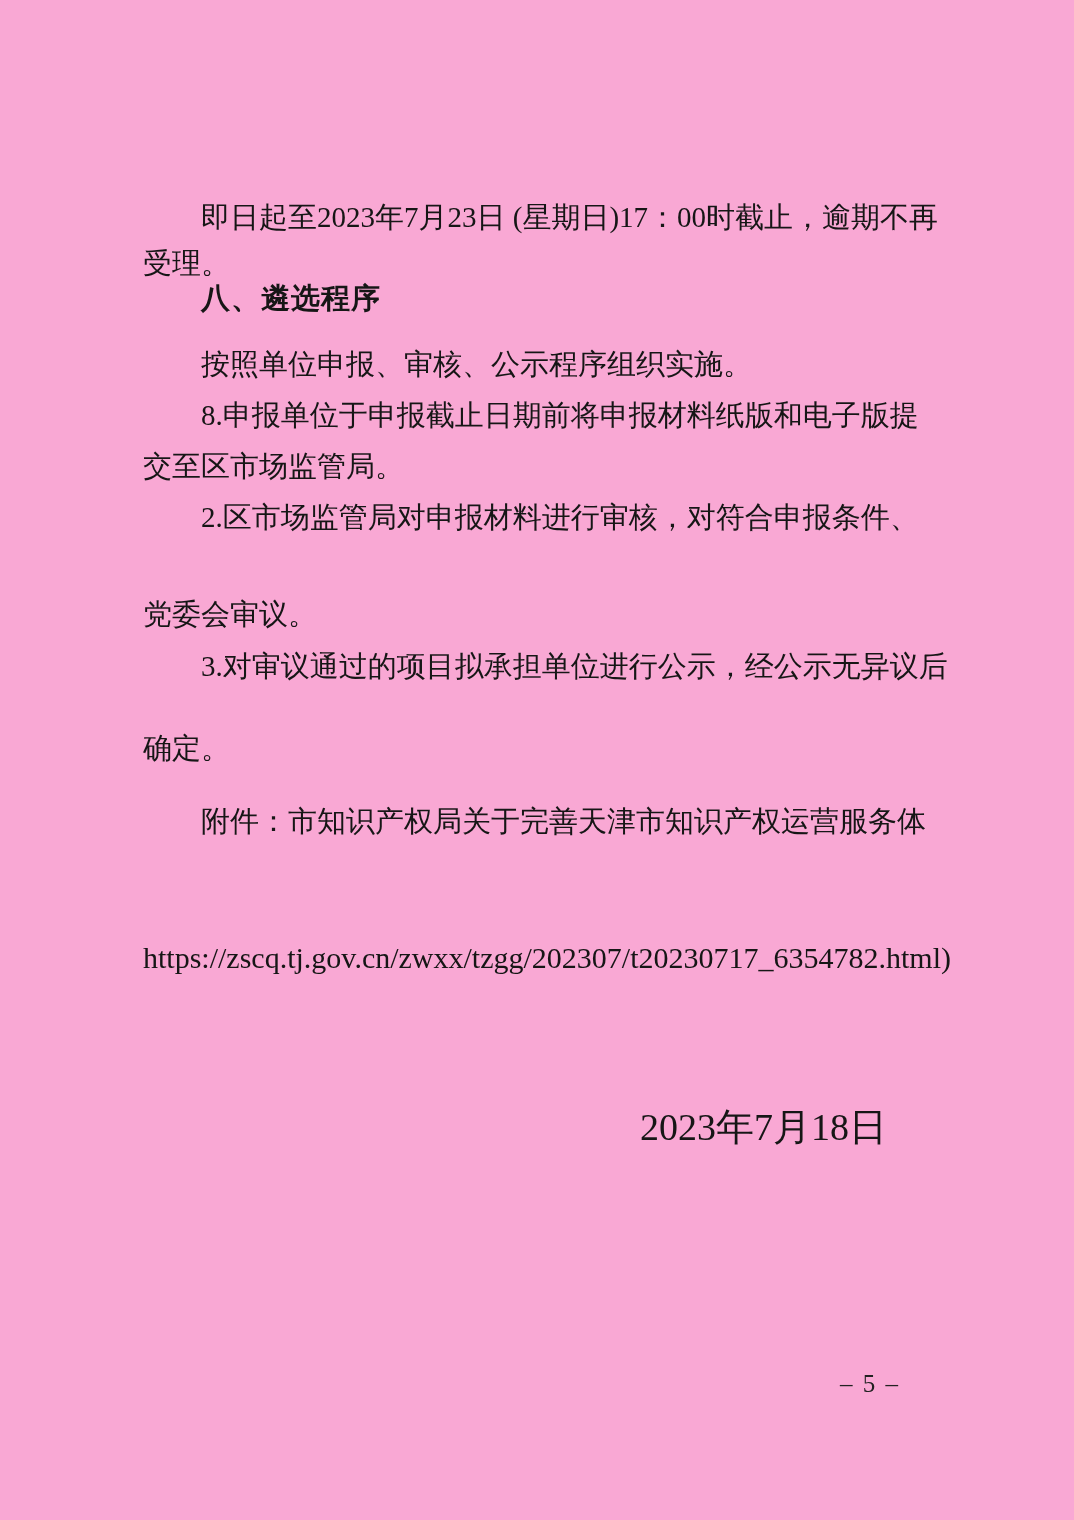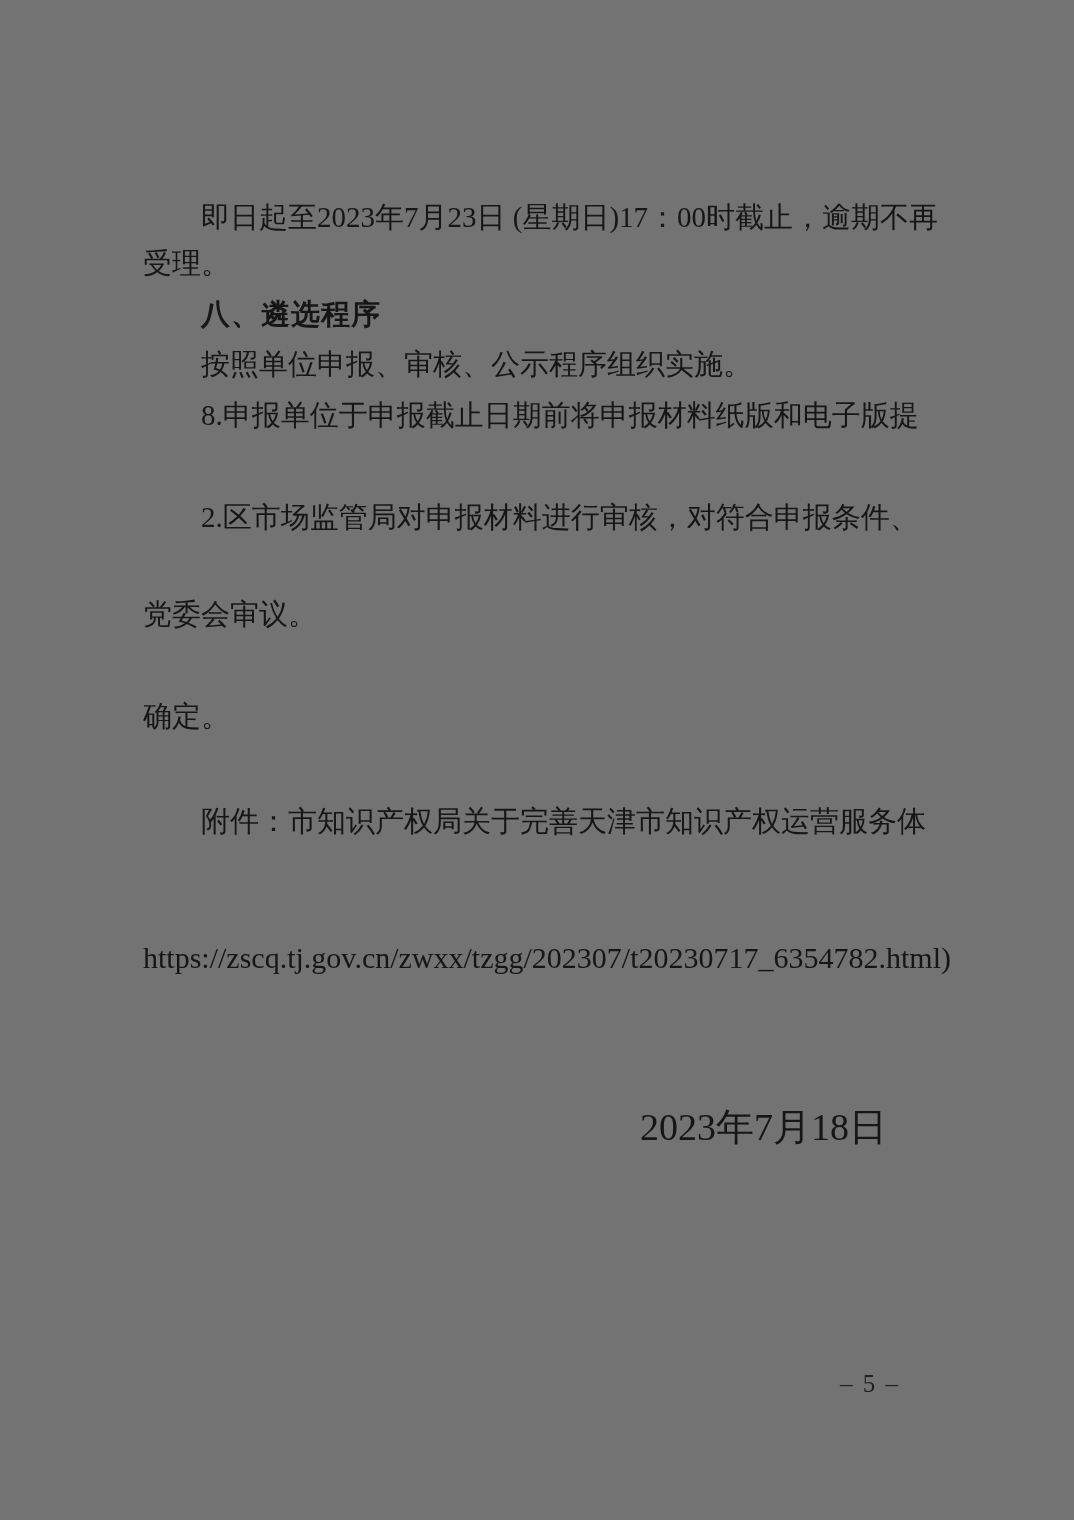--- a/index.html
+++ b/index.html
@@ -9,21 +9,21 @@
     height: 1520px;
     background: #ffffff;
     position: relative;
     overflow: hidden;
     font-family: "Liberation Serif", serif;
     color: #161616;
   }
   .page {
     position: absolute;
     inset: 0;
-    background: #737373;
+    background: #f9a8d4;
   }
   .line {
     position: absolute;
     left: 143px;
     width: 800px;
     font-size: 29px;
     line-height: 36px;
     white-space: pre;
     text-align: left;
   }
@@ -58,34 +58,36 @@
 </style>
 </head>
 <body>
 
 <div class="page">
 
   <div class="line indent" style="top:199px">即日起至2023年7月23日 (星期日)17：00时截止，逾期不再</div>
 
   <div class="line" style="top:245px">受理。</div>
 
-  <div class="line indent heading" style="top:296px">八、遴选程序</div>
+  <div class="line indent heading" style="top:280px">八、遴选程序</div>
 
   <div class="line indent" style="top:346px">按照单位申报、审核、公示程序组织实施。</div>
 
   <div class="line indent" style="top:397px">8.申报单位于申报截止日期前将申报材料纸版和电子版提</div>
 
+  <div class="line" style="top:448px">交至区市场监管局。</div>
 
   <div class="line indent" style="top:499px">2.区市场监管局对申报材料进行审核，对符合申报条件、</div>
 
 
   <div class="line" style="top:596px">党委会审议。</div>
 
+  <div class="line indent" style="top:648px">3.对审议通过的项目拟承担单位进行公示，经公示无异议后</div>
 
-  <div class="line" style="top:698px">确定。</div>
+  <div class="line" style="top:730px">确定。</div>
 
   <div class="line indent" style="top:803px">附件：市知识产权局关于完善天津市知识产权运营服务体</div>
 
 
   <div class="line url" style="top:904px">https://zscq.tj.gov.cn/zwxx/tzgg/202307/t20230717_6354782.html)</div>
 
   <div class="date-line" style="top:1109px">2023年7月18日</div>
 
   <div class="page-num" style="top:1369px">– 5 –</div>
 

